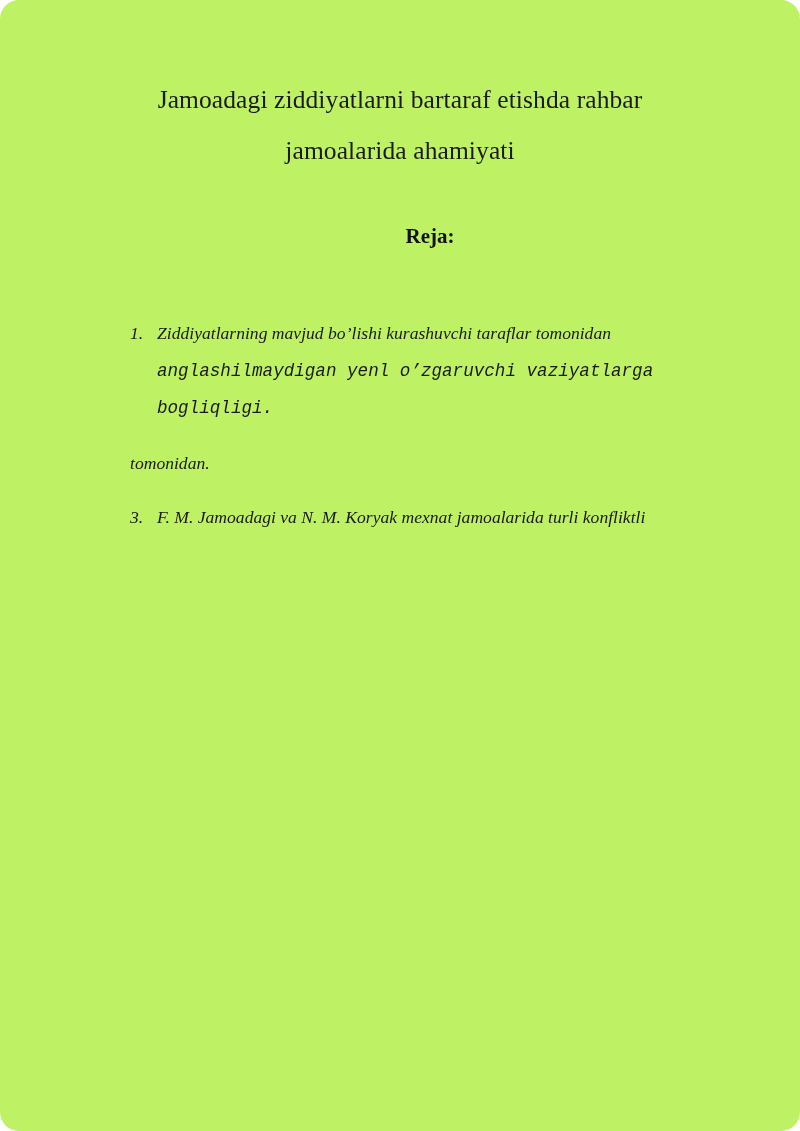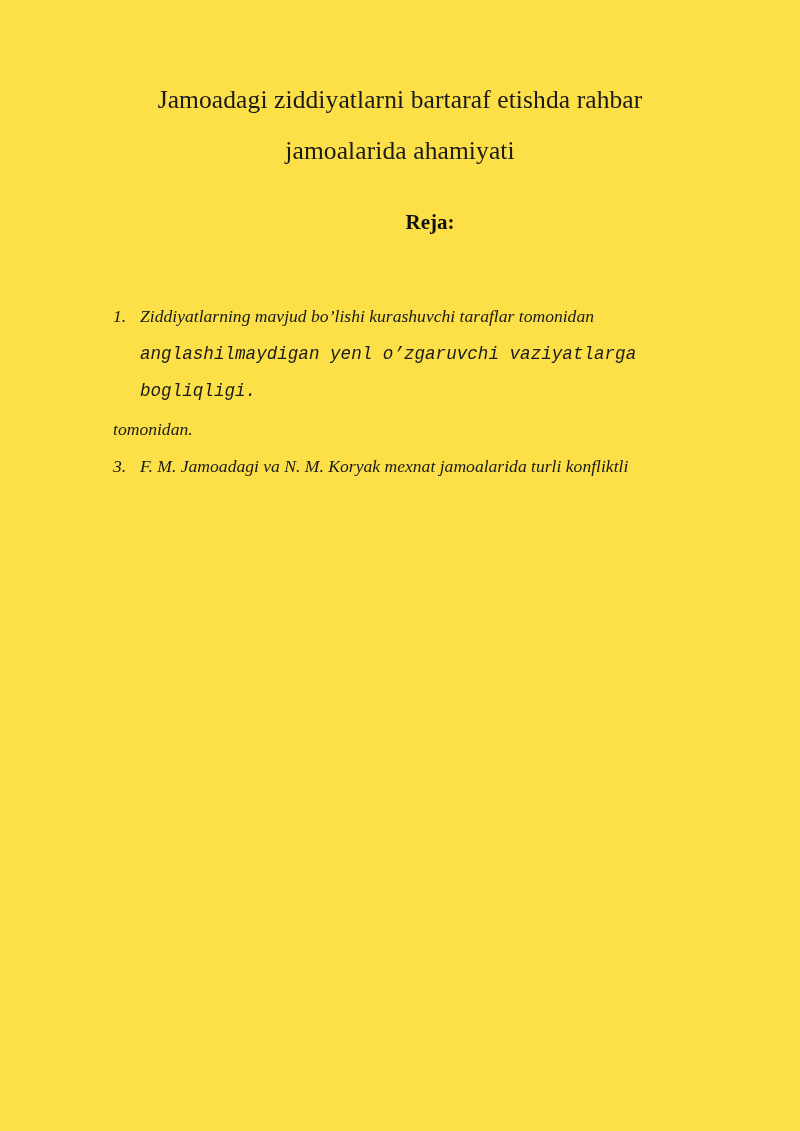--- a/index.html
+++ b/index.html
@@ -6,25 +6,26 @@
   html, body {
     margin: 0;
     padding: 0;
     background: #ffffff;
   }
 
   .page {
     position: relative;
     width: 800px;
     height: 1131px;
-    background: #fde047;
+    background: #bef264;
     margin: 0 auto;
     overflow: hidden;
     color: #1a1a1a;
     font-family: "Liberation Serif", "DejaVu Serif", serif;
+    border-radius: 19px;
     -webkit-font-smoothing: antialiased;
   }
 
   
   .doc-title {
     position: absolute;
     left: 100px;
     top: 74px;
     width: 600px;
     text-align: center;
@@ -37,21 +38,21 @@
     color: #1a1a1a;
   }
   .doc-title .tline {
     display: block;
   }
 
   
   .reja-heading {
     position: absolute;
     left: 100px;
-    top: 208px;
+    top: 222px;
     width: 660px;
     text-align: center;
     font-family: "Liberation Serif", "DejaVu Serif", serif;
     font-size: 21px;
     font-weight: 700;
     font-style: normal;
     line-height: 28px;
     color: #111111;
   }
 
@@ -64,21 +65,21 @@
     font-family: "Liberation Serif", "DejaVu Serif", serif;
     font-size: 17.6px;
     font-style: italic;
     font-weight: 400;
     line-height: 37.5px;
     color: #1a1a1a;
   }
 
   .plan-item {
     position: relative;
-    margin: 0;
+    margin: 17px;
     padding: 0;
   }
 
   
   .item-number {
     display: inline-block;
     width: 27px;
     font-style: italic;
   }
 

